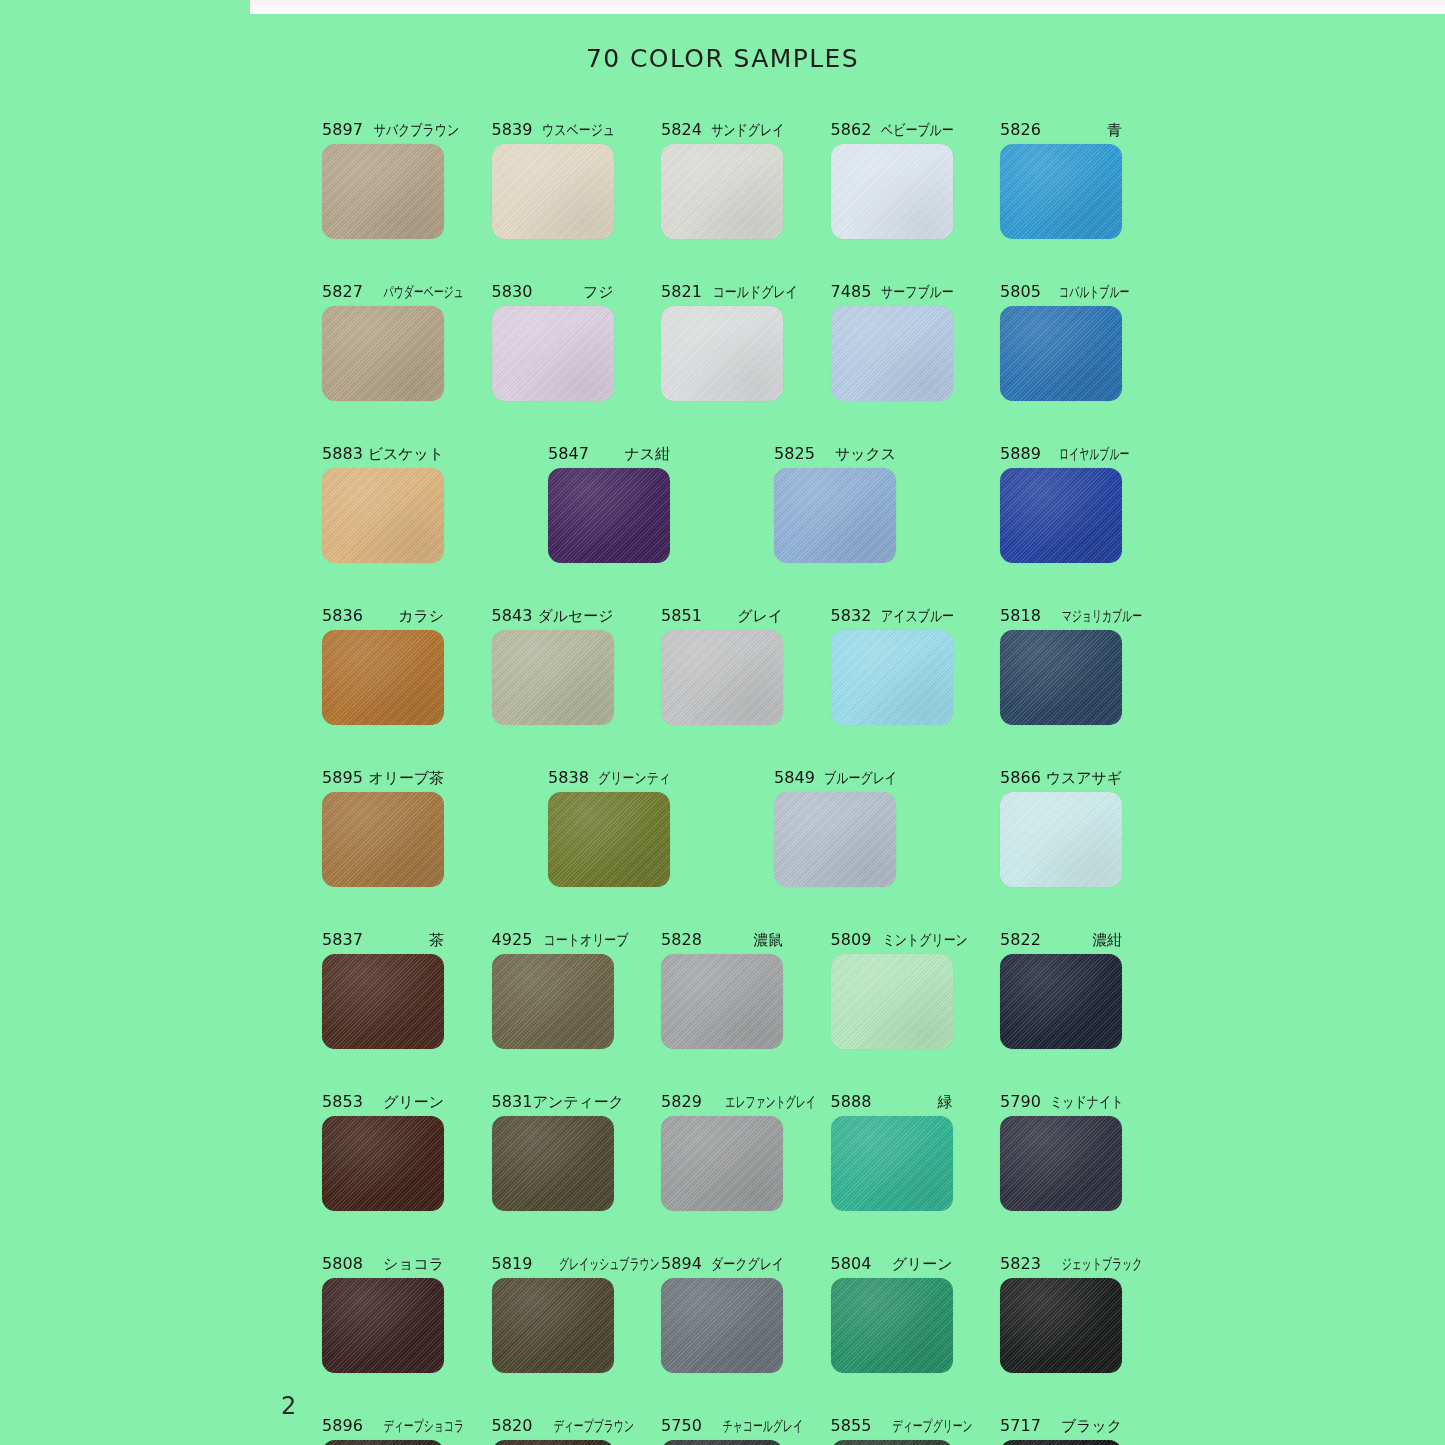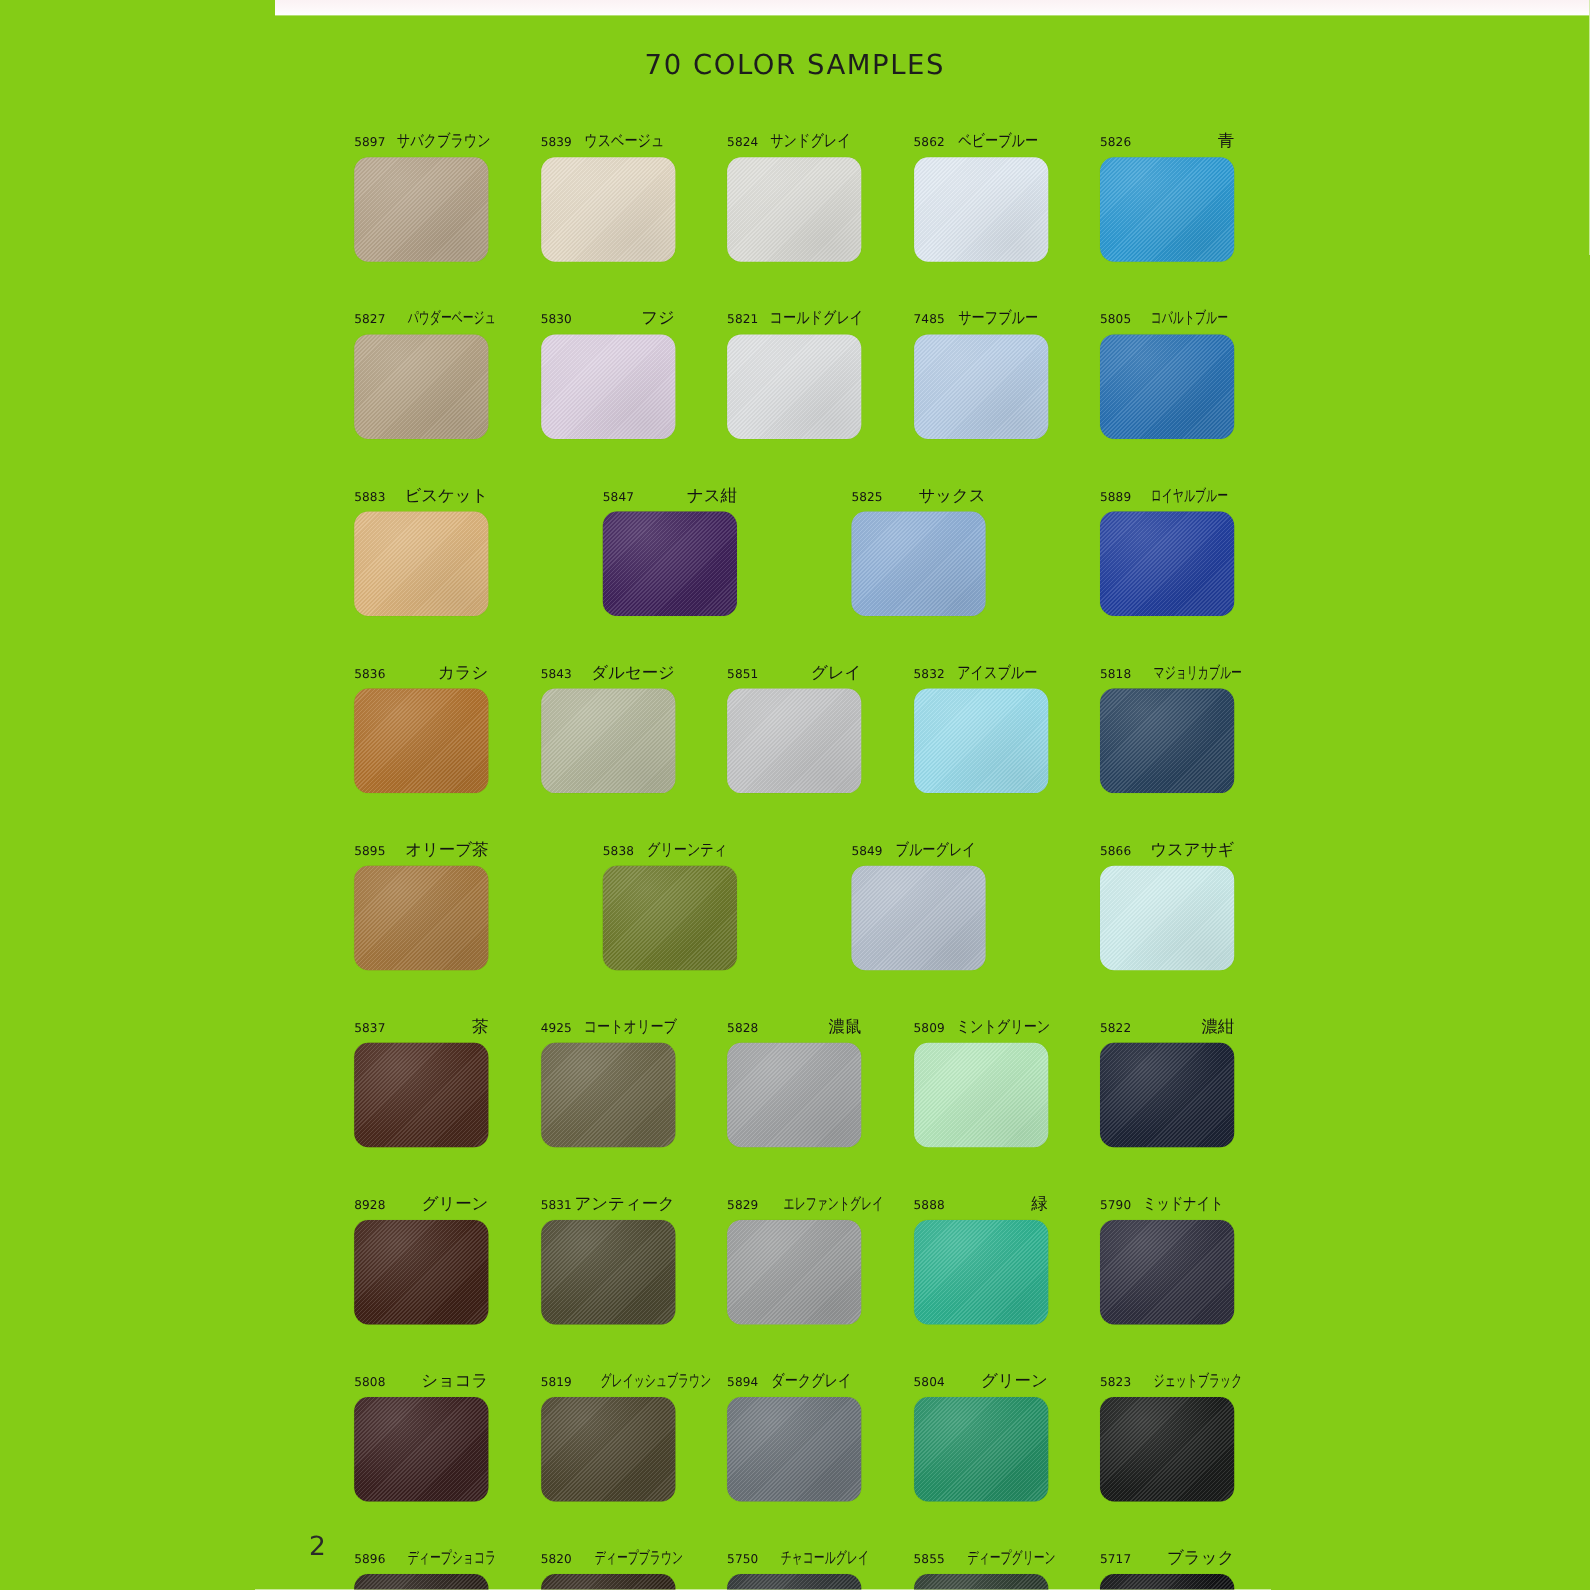--- a/index.html
+++ b/index.html
@@ -11,21 +11,21 @@
     width: 1445px;
     height: 1445px;
     font-family: "Liberation Sans", "DejaVu Sans", sans-serif;
     color: #1a1a1a;
     position: relative;
     overflow: hidden;
   }
   #page {
     position: absolute;
     inset: 0;
-    background: #84cc16;
+    background: #86efac;
   }
   
   #scan-top-tint {
     position: absolute;
     top: 0; left: 250px; right: 0;
     height: 14px;
     background: linear-gradient(to bottom, #fbf2f4 0%, #fdf8f9 55%, #ffffff 100%);
     pointer-events: none;
   }
   #page-title {
@@ -60,21 +60,21 @@
     align-items: baseline;
     font-size: 15.5px;
     line-height: 19px;
     letter-spacing: -0.1px;
     margin-bottom: 4px;
     white-space: nowrap;
     font-family: "DejaVu Sans", "Liberation Sans", sans-serif;
     color: #131313;
   }
   .swatch-code {
-    font-size: 11px;
+    font-size: 16px;
     letter-spacing: 0.1px;
     margin-top: 20px;
   }
   .swatch-name {
     font-size: 15px;
     transform-origin: right baseline;
   }
   .swatch-name.sq {
     transform: scaleX(0.80);
   }
@@ -336,21 +336,21 @@
           <div class="swatch-label">
             <span class="swatch-code">5822</span>
             <span class="swatch-name ">濃紺</span>
           </div>
           <div class="swatch-chip" style="background: rgb(29, 36, 54);"></div>
         </div>
       </div>
       <div class="swatch-row">
         <div class="swatch-cell">
           <div class="swatch-label">
-            <span class="swatch-code">8928</span>
+            <span class="swatch-code">5853</span>
             <span class="swatch-name ">グリーン</span>
           </div>
           <div class="swatch-chip" style="background: rgb(64, 34, 24);"></div>
         </div>
         <div class="swatch-cell">
           <div class="swatch-label">
             <span class="swatch-code">5831</span>
             <span class="swatch-name ">アンティーク</span>
           </div>
           <div class="swatch-chip" style="background: rgb(78, 74, 51);"></div>

